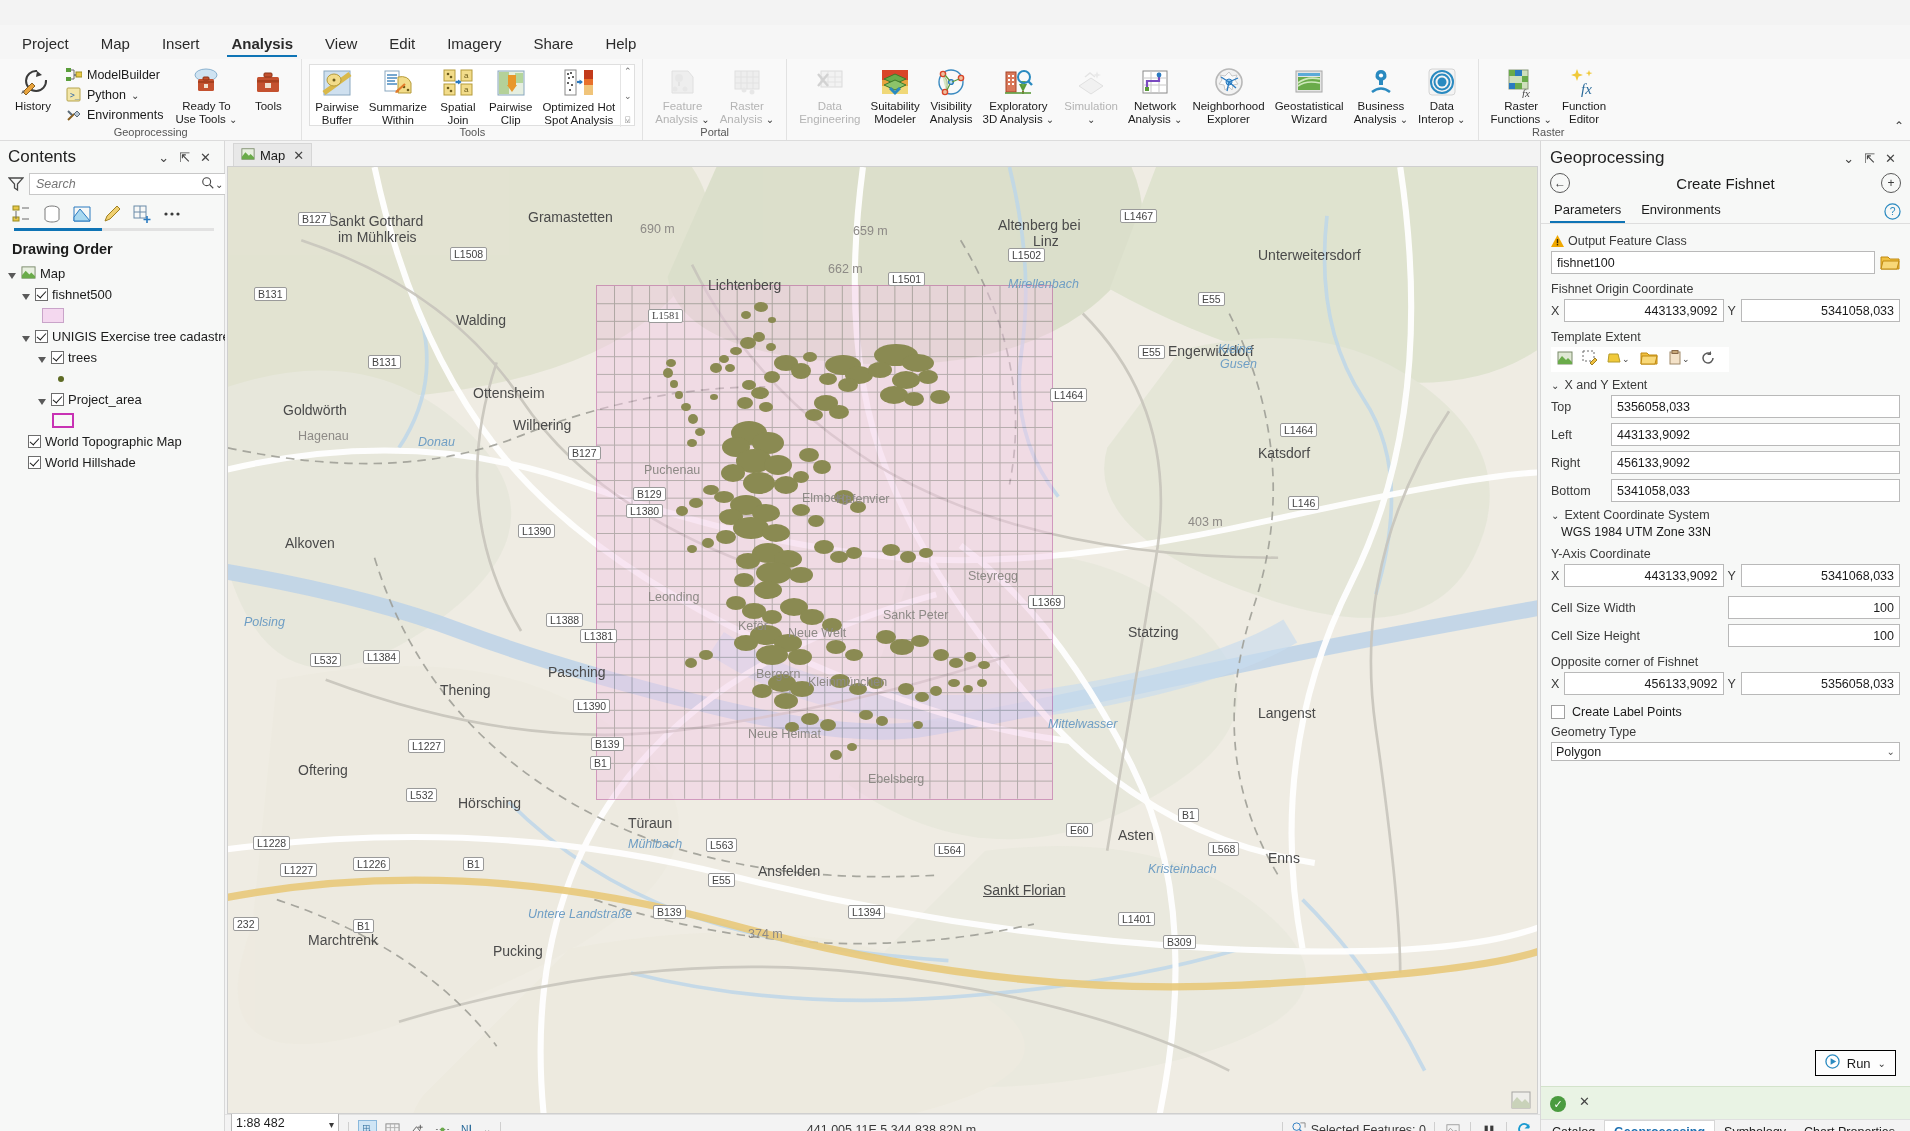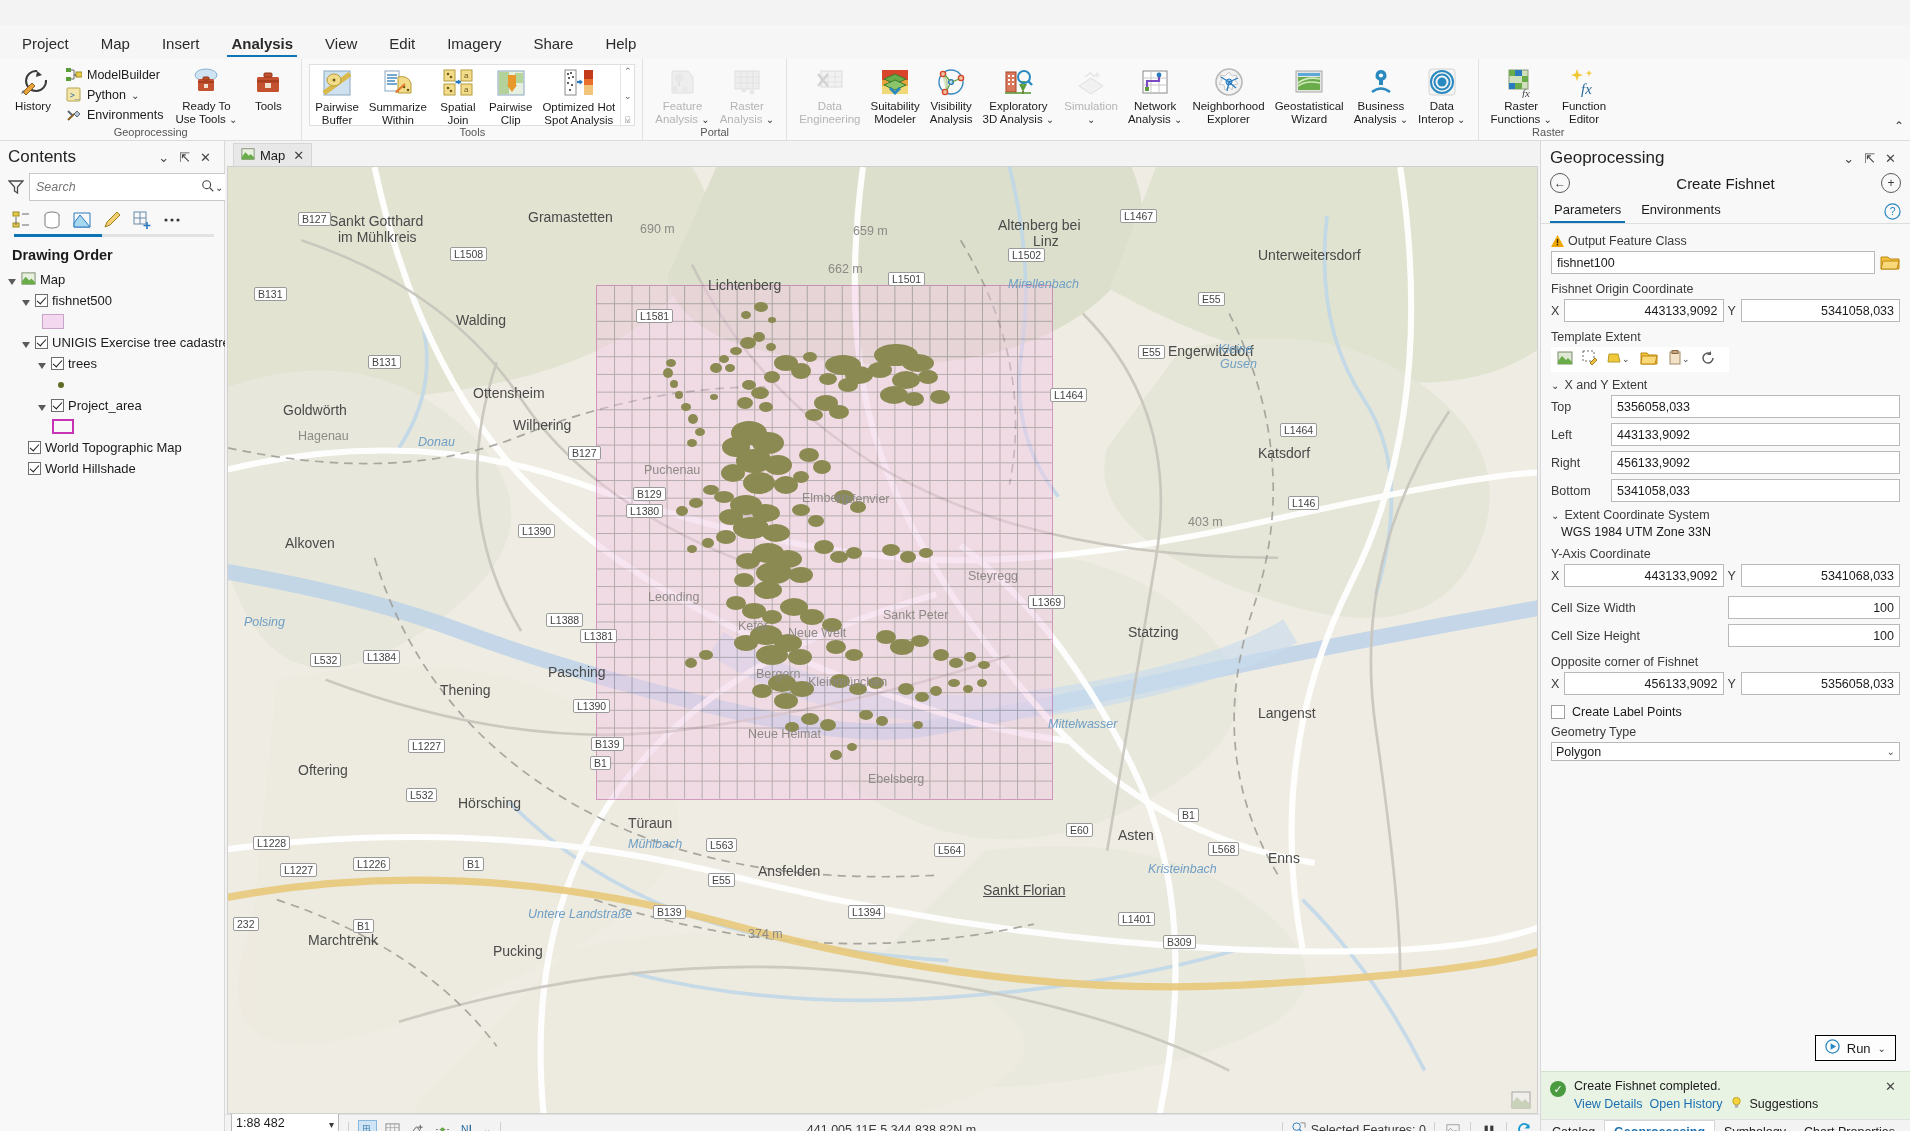--- a/index.html
+++ b/index.html
@@ -45,21 +45,21 @@
   
   .main { flex:1 1 auto; display:flex; min-height:0; position:relative; background:#f3f3f3; }
 
   
   .contents { width:225px; flex:0 0 225px; background:#f7f8f7; display:flex; flex-direction:column; border-right:1px solid #d8d8d8; }
   .pane-head { display:flex; align-items:center; padding:6px 8px 4px; }
   .pane-title { font-size:17px; color:#222; flex:1; }
   .pane-ctl { font-size:13px; color:#444; padding:0 5px; cursor:default; }
   .search-row { display:flex; align-items:center; gap:5px; padding:2px 8px 6px; }
   .filter-ico { width:16px; height:16px; flex:0 0 16px; }
-  .search-box { flex:1; height:28px; border:1px solid #c8c8c8; background:#fff; display:flex; align-items:center; padding:0 4px; }
+  .search-box { flex:1; height:22px; border:1px solid #c8c8c8; background:#fff; display:flex; align-items:center; padding:0 4px; }
   .search-box input { border:0; outline:0; flex:1; font-size:12.5px; font-style:italic; color:#8a8a8a; font-family:"Liberation Sans", sans-serif; background:transparent; }
   .toolbar-row { display:flex; align-items:center; gap:10px; padding:3px 12px 2px; }
   .toolbar-row .tb { width:20px; height:20px; cursor:default; }
   .tab-underline { height:3px; margin:2px 10px 0 14px; background:#e2e2e2; position:relative; }
   .tab-underline:before { content:""; position:absolute; left:0; top:0; width:44%; height:3px; background:#0f74b5; }
   .drawing-order { font-size:14.5px; font-weight:bold; color:#1b1b1b; padding:10px 12px 6px; }
   .toc { padding:0 4px; font-size:13px; }
   .toc-row { display:flex; align-items:center; gap:4px; height:21px; padding-left:4px; white-space:nowrap; }
   .arrow { width:9px; height:9px; flex:0 0 9px; }
   .cbx { width:13px; height:13px; border:1px solid #6d6d6d; background:#fff; flex:0 0 13px; position:relative; }
@@ -1022,21 +1022,21 @@
             <span class="roadshield" style="left: 140px; top: 188px;">B131</span>
             <span class="roadshield" style="left: 892px; top: 42px;">L1467</span>
             <span class="roadshield" style="left: 780px; top: 81px;">L1502</span>
             <span class="roadshield" style="left: 660px; top: 105px;">L1501</span>
             <span class="roadshield" style="left: 970px; top: 125px;">E55</span>
             <span class="roadshield" style="left: 910px; top: 178px;">E55</span>
             <span class="roadshield" style="left: 822px; top: 221px;">L1464</span>
             <span class="roadshield" style="left: 1052px; top: 256px;">L1464</span>
             <span class="roadshield" style="left: 1060px; top: 329px;">L146</span>
             <span class="roadshield" style="left: 340px; top: 279px;">B127</span>
-            <span class="roadshield" style="left: 408px; top: 142px;">L1581</span>
+            <span class="roadshield" style="left: 420px; top: 142px; font-family: Liberation Serif, serif;">L1581</span>
             <span class="roadshield" style="left: 290px; top: 357px;">L1390</span>
             <span class="roadshield" style="left: 318px; top: 446px;">L1388</span>
             <span class="roadshield" style="left: 352px; top: 462px;">L1381</span>
             <span class="roadshield" style="left: 82px; top: 486px;">L532</span>
             <span class="roadshield" style="left: 135px; top: 483px;">L1384</span>
             <span class="roadshield" style="left: 345px; top: 532px;">L1390</span>
             <span class="roadshield" style="left: 180px; top: 572px;">L1227</span>
             <span class="roadshield" style="left: 363px; top: 570px;">B139</span>
             <span class="roadshield" style="left: 362px; top: 589px;">B1</span>
             <span class="roadshield" style="left: 178px; top: 621px;">L532</span>
@@ -1315,34 +1315,20 @@
                 <path d="M6 4.5l6 3.5-6 3.5z" fill="#2a8ac0"></path>
               </svg>
           </span>
           <span>Run</span>
           <span class="caret">⌄</span>
         </div>
       </div>
 
       <div class="msg">
         <span class="msg-ok">✓</span>
-        <div class="msg-body">
-          <div>Create Fishnet completed.</div>
-          <div class="msg-links">
-            <span class="lnk">View Details</span>
-            <span class="lnk">Open History</span>
-            <span>
-              <svg viewBox="0 0 14 14" width="13" height="13">
-                  <circle cx="7" cy="5.5" r="4" fill="#f5d33a" stroke="#c0a020"></circle>
-                  <rect x="5.2" y="9.5" width="3.6" height="3" fill="#b0b0b0"></rect>
-                </svg>
-            </span>
-            <span class="lnk" style="color:#1b1b1b">Suggestions</span>
-          </div>
-        </div>
         <span class="pane-ctl">✕</span>
       </div>
 
       <div class="gp-tabsbottom">
         <span class="bt">Catalog</span>
         <span class="bt active">Geoprocessing</span>
         <span class="bt">Symbology</span>
         <span class="bt">Chart Properties</span>
       </div>
     </div>

